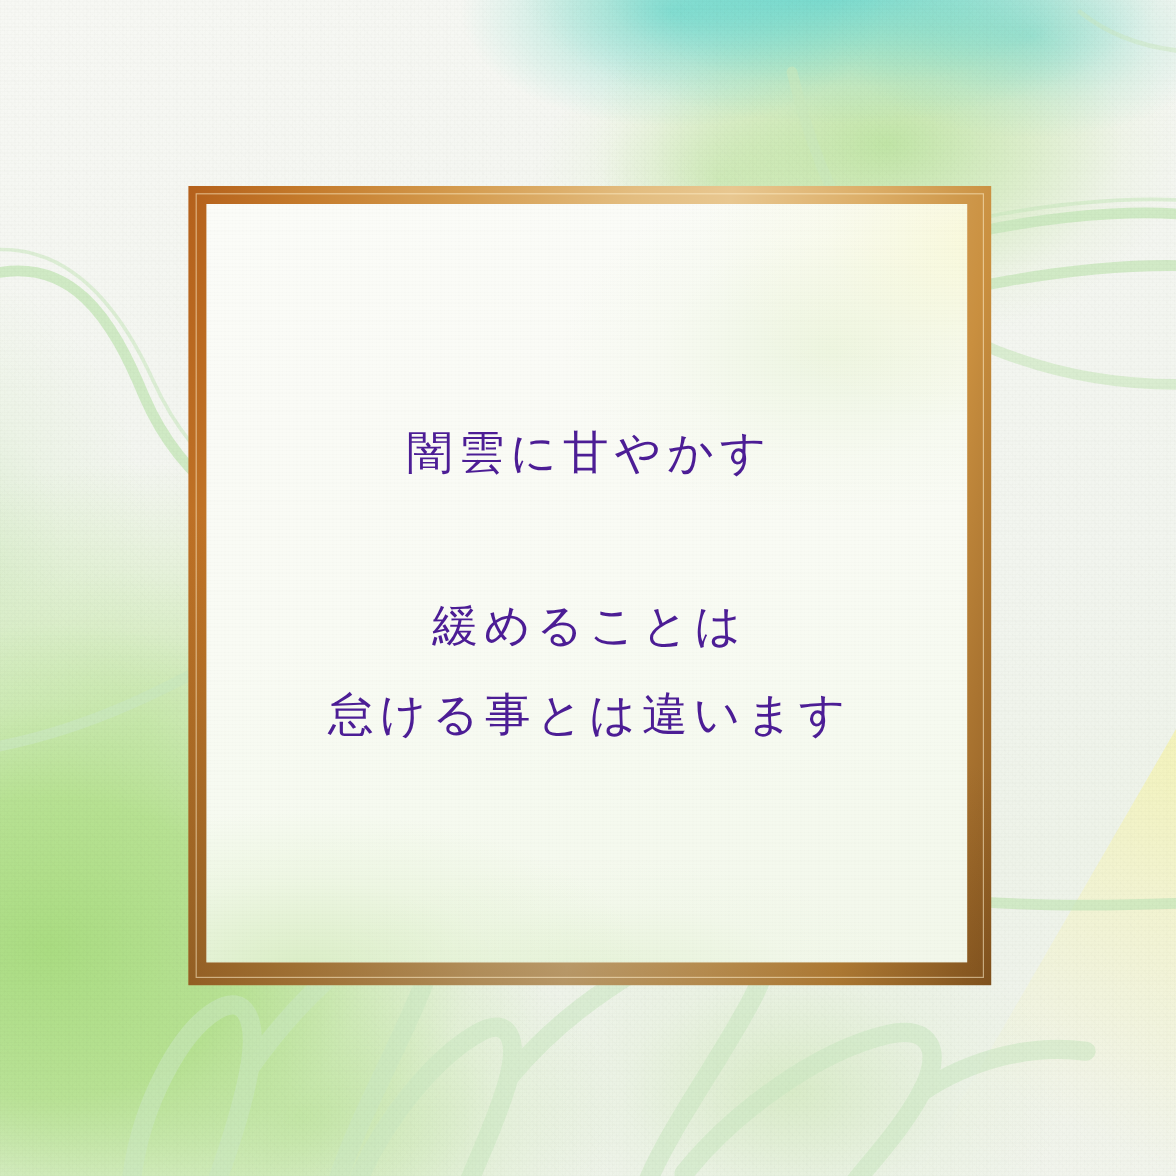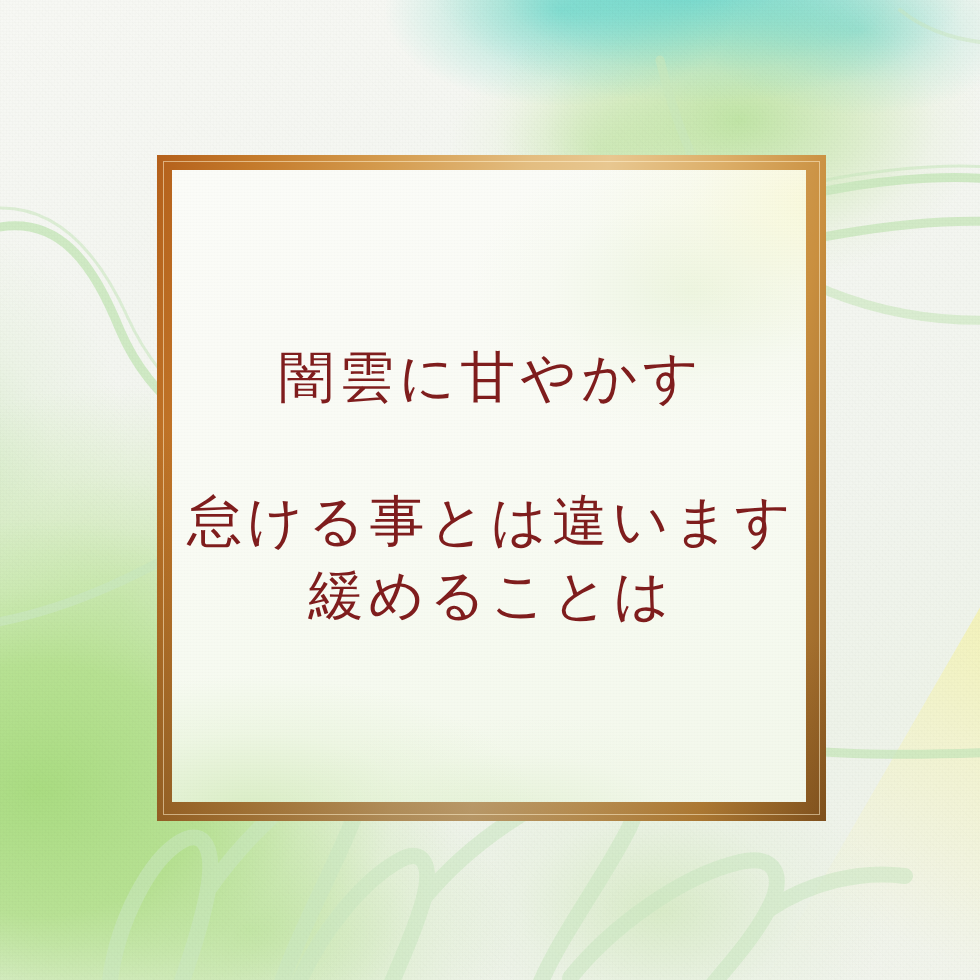--- a/index.html
+++ b/index.html
@@ -283,23 +283,23 @@
     z-index: 5;
   }
   .stanza {
     display: flex;
     flex-direction: column;
     align-items: center;
   }
   #stanza-gap { height: 70px; }
 
   .quote-line {
-    color: #7f1d1d;
+    color: #4c1d95;
     font-family: "DejaVu Serif", "Liberation Serif", serif;
-    font-size: 55px;
+    font-size: 38px;
     line-height: 74px;
     letter-spacing: 5px;
     text-indent: 5px;
     white-space: nowrap;
     font-weight: 400;
     text-rendering: geometricPrecision;
   }
 </style>
 </head>
 <body>
@@ -353,19 +353,19 @@
 
   <div id="quote">
 
     <div class="stanza">
       <div class="quote-line">闇雲に甘やかす</div>
     </div>
 
     <div id="stanza-gap"></div>
 
     <div class="stanza">
+      <div class="quote-line">緩めることは</div>
       <div class="quote-line">怠ける事とは違います</div>
-      <div class="quote-line">緩めることは</div>
     </div>
 
   </div>
 
 </div>
 
 </body></html>

